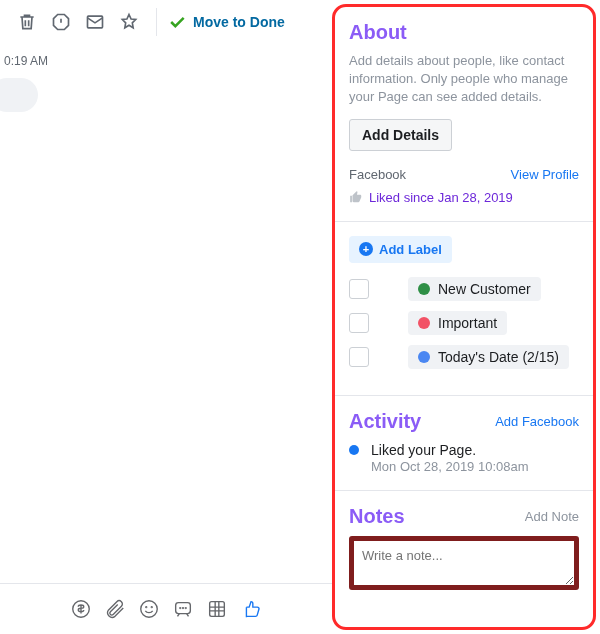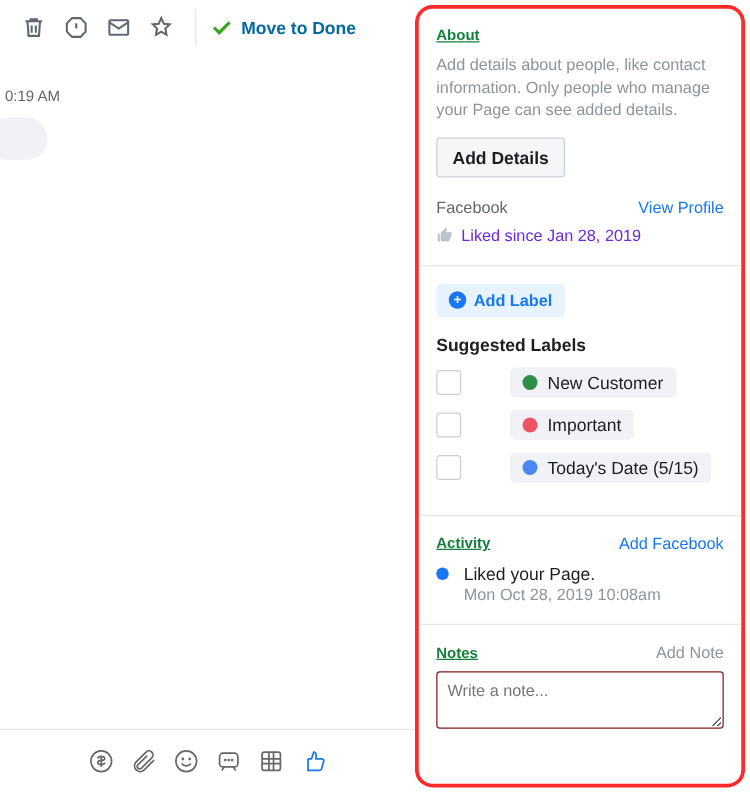--- a/index.html
+++ b/index.html
@@ -3,52 +3,52 @@
 <meta charset="utf-8">
 <style>
   html,body{margin:0;padding:0;font-family:-apple-system,BlinkMacSystemFont,"Segoe UI",Helvetica,Arial,sans-serif;font-size:14px;color:#1c1e21;background:#fff;}
   .app{width:600px;height:634px;position:relative;overflow:hidden;}
   .topbar{height:44px;display:flex;align-items:center;padding:0 10px;}
   .topbar .iconbtn{width:34px;height:34px;display:flex;align-items:center;justify-content:center;color:#606770;cursor:pointer;}
   .topbar .iconbtn svg{width:20px;height:20px;stroke:#606770;fill:none;stroke-width:2;}
   .vdiv{width:1px;height:28px;background:#e4e6eb;margin:0 10px;}
   .move-done{display:flex;align-items:center;color:#0369a1;font-weight:600;cursor:pointer;}
   .move-done svg{width:20px;height:20px;stroke:#36a420;fill:none;stroke-width:3;margin-right:6px;}
-  .left-col{position:absolute;left:0;top:60px;width:332px;bottom:0;}
+  .left-col{position:absolute;left:0;top:44px;width:332px;bottom:0;}
   .timestamp{color:#606770;font-size:12px;padding:10px 4px;}
   .bubble{background:#f0f2f5;border-radius:18px;width:48px;height:34px;margin-left:-10px;}
   .composer{position:absolute;left:0;bottom:0;width:332px;height:50px;border-top:1px solid #e4e6eb;display:flex;align-items:center;justify-content:center;gap:12px;}
   .composer .cbtn{color:#65676b;cursor:pointer;display:flex;align-items:center;justify-content:center;}
   .composer .cbtn svg{width:22px;height:22px;stroke:#65676b;fill:none;stroke-width:1.5;}
   .composer .cbtn.like svg{stroke:#1877f2;}
   .panel{position:absolute;top:4px;right:4px;bottom:4px;width:258px;border:3px solid #ff2a2a;border-radius:14px;background:#fff;overflow:hidden;display:flex;flex-direction:column;}
   .panel-inner{flex:1;overflow-y:auto;}
   .section{border-bottom:1px solid #e4e6eb;padding:14px 14px 16px 14px;}
   .section:last-child{border-bottom:none;}
   .sec-head{display:flex;justify-content:space-between;align-items:center;margin-bottom:8px;}
-  .sec-title{font-weight:600;color:#15803d;font-size:12px;text-decoration:underline;}
+  .sec-title{font-weight:600;color:#8b5cf6;font-size:20px;}
   .sec-action{color:#1877f2;font-size:13px;cursor:pointer;}
   .sec-action.grey{color:#8d949e;}
   .about-text{color:#8d949e;font-size:13px;line-height:1.4;margin-bottom:12px;}
   .btn{display:inline-block;border:1px solid #ccd0d5;background:#f5f6f7;padding:7px 12px;border-radius:3px;font-weight:700;font-size:14px;cursor:pointer;}
   .fb-row{display:flex;justify-content:space-between;align-items:center;margin-top:16px;color:#606770;font-size:13px;}
   .liked-row{display:flex;align-items:center;color:#6d28d9;font-size:13px;margin-top:8px;}
   .liked-row svg{width:14px;height:14px;fill:#bec3c9;margin-right:6px;}
   .add-label-btn{display:inline-flex;align-items:center;background:#e7f3ff;color:#1877f2;font-weight:600;font-size:13px;padding:6px 10px;border-radius:4px;cursor:pointer;margin-bottom:14px;}
   .add-label-btn .plus{width:14px;height:14px;border-radius:50%;background:#1877f2;color:#fff;display:inline-flex;align-items:center;justify-content:center;font-size:11px;line-height:1;margin-right:6px;font-weight:bold;}
   .subhead{font-weight:600;font-size:14px;margin-bottom:10px;}
   .label-row{display:flex;align-items:center;margin-bottom:10px;gap:29px;}
   .chk{width:18px;height:18px;border:1px solid #ccd0d5;border-radius:3px;margin-right:10px;cursor:pointer;flex-shrink:0;}
   .chip{display:inline-flex;align-items:center;background:#f0f2f5;border-radius:4px;padding:4px 10px;font-size:14px;}
   .dot{width:12px;height:12px;border-radius:50%;margin-right:8px;flex-shrink:0;}
   .act-row{display:flex;align-items:flex-start;margin-top:6px;}
   .act-dot{width:10px;height:10px;border-radius:50%;background:#1877f2;margin-top:4px;margin-right:12px;flex-shrink:0;}
   .act-text{font-size:14px;line-height:1.35;}
   .act-time{color:#8d949e;font-size:13px;}
-  .note-box{width:100%;min-height:34px;border:1px solid #7f1d1d;border-radius:3px;padding:7px 8px;font-size:13px;color:#14532d;resize:both;box-sizing:border-box;font-family:inherit;}
+  .note-box{width:100%;min-height:34px;border:5px solid #7f1d1d;border-radius:3px;padding:7px 8px;font-size:13px;color:#14532d;resize:both;box-sizing:border-box;font-family:inherit;}
 </style>
 </head>
 <body>
 
 <div class="app">
 
   <div class="topbar">
     <div class="iconbtn">
       <svg viewBox="0 0 24 24">
           <path d="M4 6h16M9 6V4h6v2M6 6l1 14h10l1-14M10 10v7M14 10v7"></path>
@@ -147,41 +147,40 @@
             </svg>
           <span>Liked since Jan 28, 2019</span>
         </div>
       </div>
 
       <div class="section">
         <div class="add-label-btn">
           <span class="plus">+</span>
           <span>Add Label</span>
         </div>
-        <div class="subhead">Suggested Labels</div>
 
         <div class="label-row">
           <div class="chk"></div>
           <div class="chip">
             <span class="dot" style="background:#2f8f46"></span>
             <span>New Customer</span>
           </div>
         </div>
         <div class="label-row">
           <div class="chk"></div>
           <div class="chip">
             <span class="dot" style="background:#f25266"></span>
             <span>Important</span>
           </div>
         </div>
         <div class="label-row">
           <div class="chk"></div>
           <div class="chip">
             <span class="dot" style="background:#4a87f2"></span>
-            <span>Today's Date (5/15)</span>
+            <span>Today's Date (2/15)</span>
           </div>
         </div>
       </div>
 
       <div class="section">
         <div class="sec-head">
           <span class="sec-title">Activity</span>
           <span class="sec-action">Add Facebook</span>
         </div>
         <div class="act-row">

